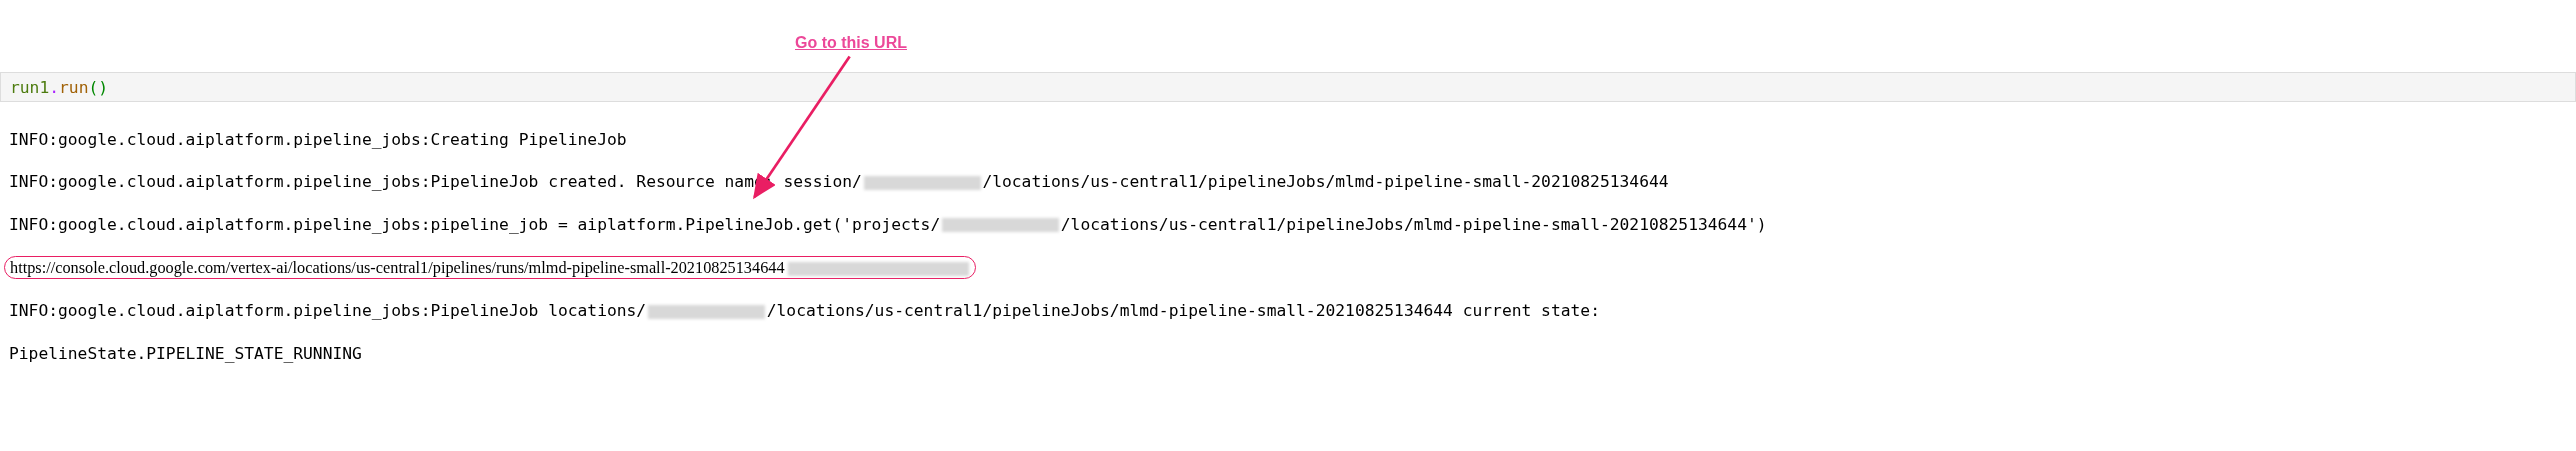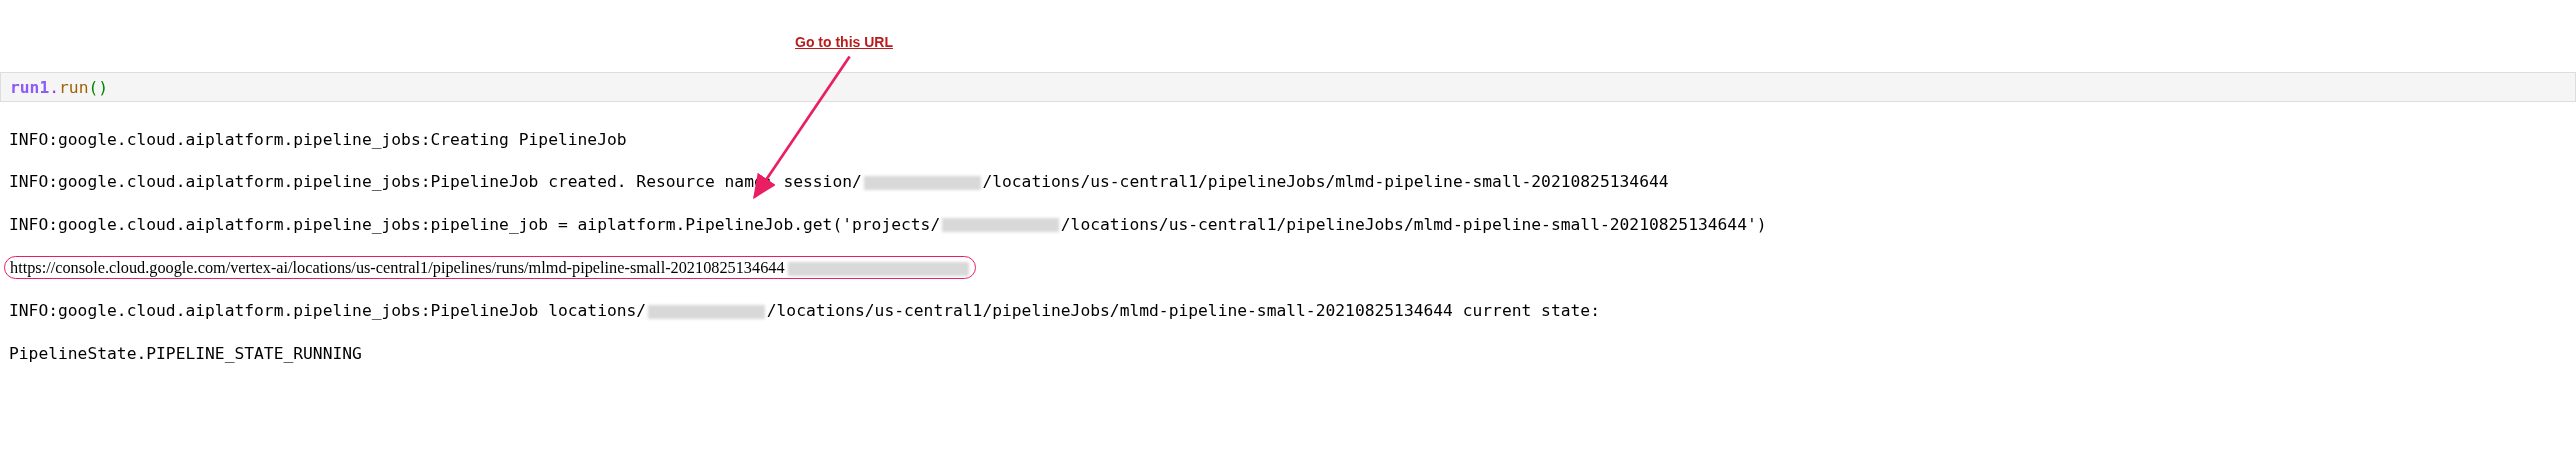--- a/index.html
+++ b/index.html
@@ -15,41 +15,40 @@
       line-height: 1.3;
       width: 2576px;
       position: relative;
     }
     .annotation {
       position: absolute;
       top: 33px;
       left: 795px;
       font-family: -apple-system, BlinkMacSystemFont, "Segoe UI", Helvetica, Arial, sans-serif;
       font-weight: 700;
-      font-size: 14px;
-      color: #b91c1c;
+      font-size: 16px;
+      color: #ec4899;
       text-decoration: underline;
     }
     .arrow-svg {
       position: absolute;
       top: 52px;
       left: 750px;
       pointer-events: none;
     }
     .code-cell {
       background: #f5f5f5;
       border: 0.9px solid #ddd;
       padding: 3.6px 9px;
       margin-top: 72px;
       margin-bottom: 3.6px;
       font-family: Menlo, Monaco, Consolas, monospace;
     }
     .code-cell .obj {
-      color: #8b5cf6;
-      font-weight: bold;
+      color: #4d7c0f;
     }
     .code-cell .dot {
       color: #aa22ff;
     }
     .code-cell .method {
       color: #a16207;
     }
     .code-cell .paren {
       color: #008800;
     }

